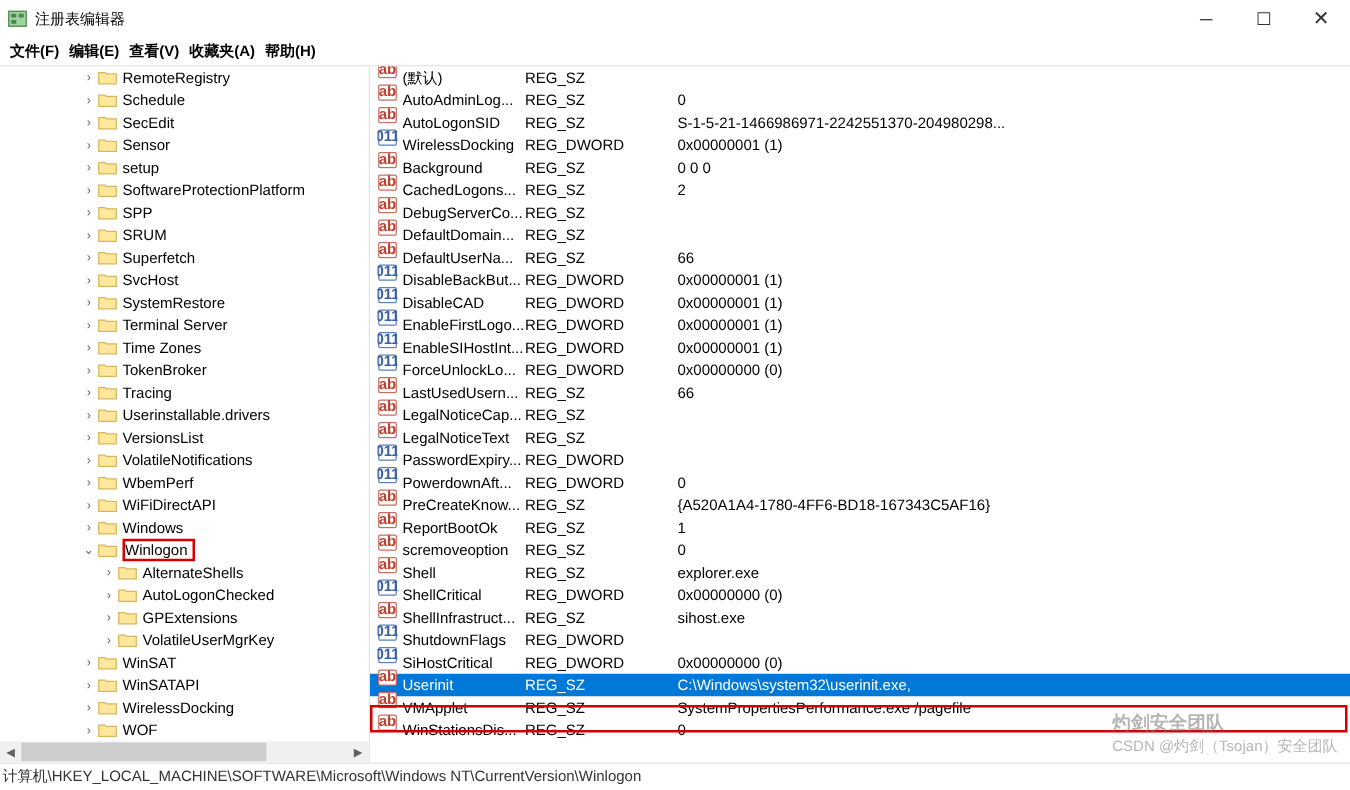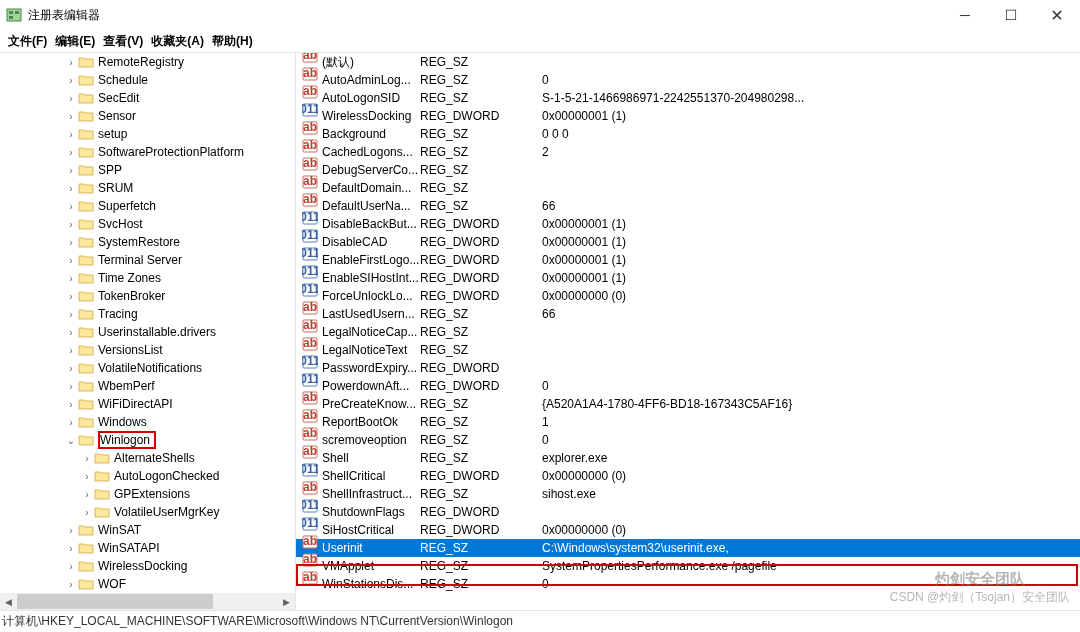--- a/index.html
+++ b/index.html
@@ -32,21 +32,21 @@
 .list-row .type { width: 122px; }
 .list-row .data { flex: 1; overflow: hidden; text-overflow: ellipsis; }
 .list-row.selected { background: #0078d7; color: #fff; }
 .list-row.selected .name { background: #0078d7; }
 .red-rect { position: absolute; border: 2px solid #d40000; pointer-events: none; }
 .statusbar { height: 22px; display: flex; align-items: center; padding-left: 2px; border-top: 1px solid #e5e5e5; color: #333; }
 .hscroll { height: 17px; background: #f0f0f0; display: flex; align-items: center; }
 .hscroll .arrow { width: 17px; height: 17px; display: flex; align-items: center; justify-content: center; color: #606060; font-size: 9px; }
 .hscroll .track { flex: 1; height: 17px; position: relative; }
 .hscroll .thumb { position: absolute; top: 1px; height: 15px; background: #cdcdcd; }
-.watermark { position: absolute; right: 10px; bottom: 26px; text-align: center; color: rgba(120,120,120,0.55); font-size: 13px; line-height: 1.4; pointer-events:none;margin-top:36px;}
+.watermark { position: absolute; right: 10px; bottom: 26px; text-align: left; color: rgba(120,120,120,0.55); font-size: 13px; line-height: 1.4; pointer-events:none;margin-top:36px;}
 .watermark .big { font-size: 15px; font-weight: bold; }
 svg { display: block; }
 </style>
 </head>
 <body>
 
 <div class="titlebar">
   <span class="icon">
     <svg width="16" height="16">
         <rect x="1" y="2" width="14" height="12" fill="#9fd39f" stroke="#4a874a"></rect>

